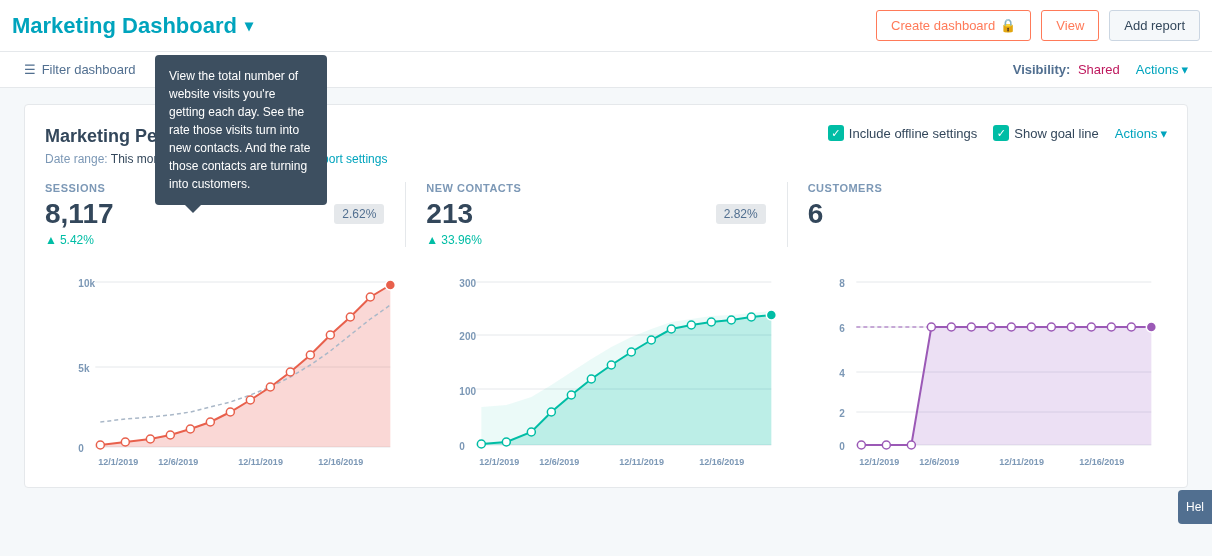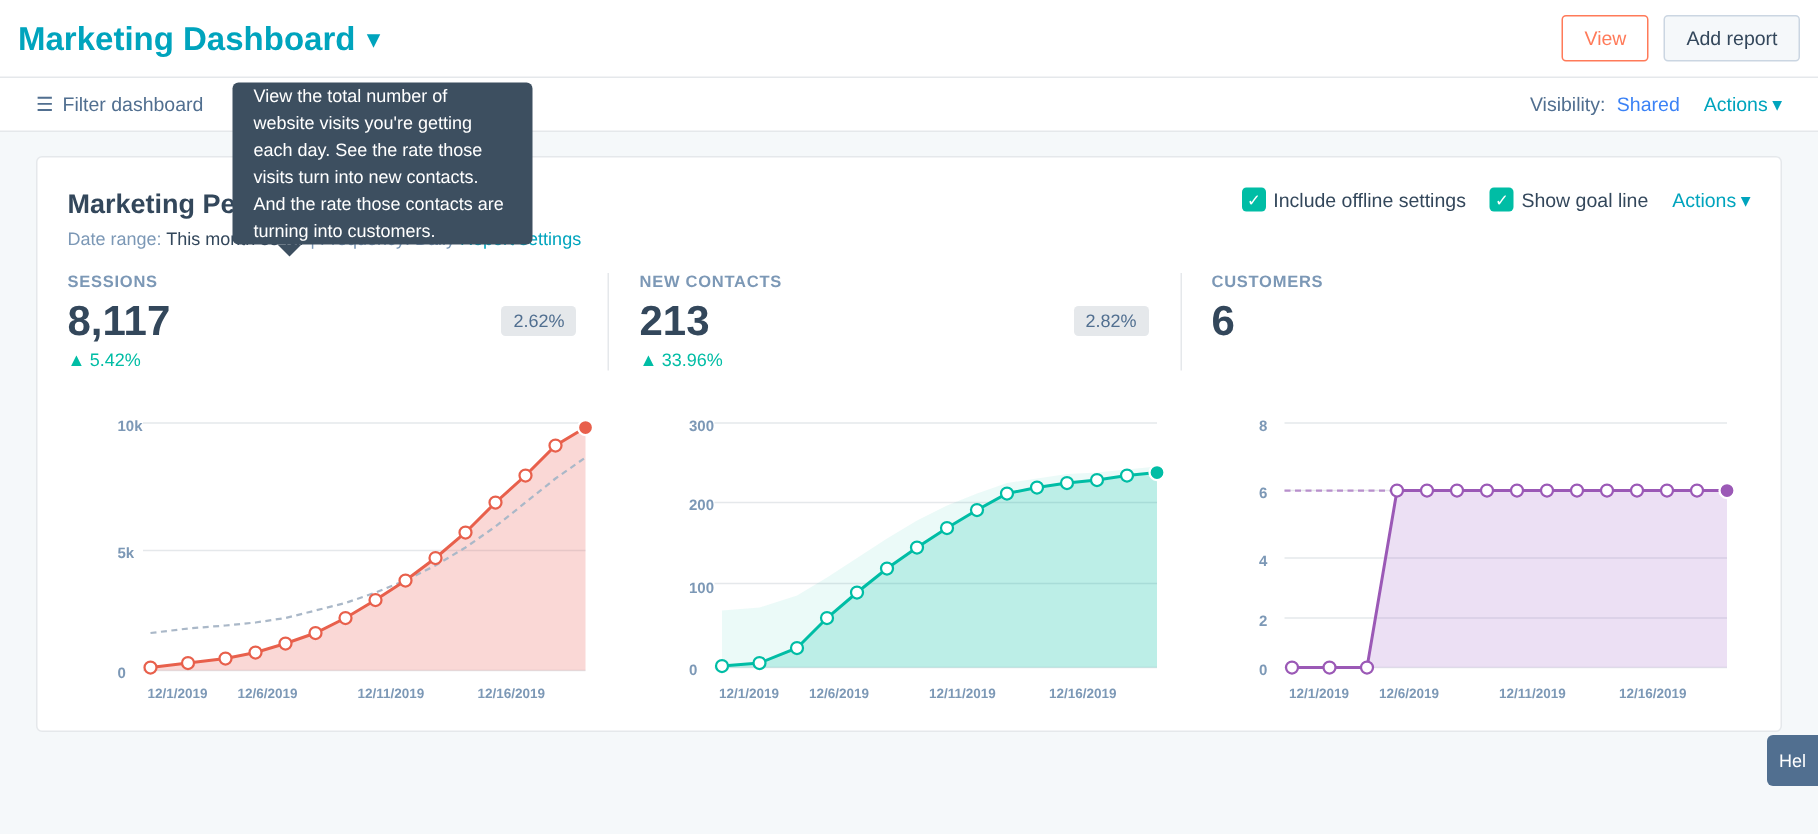--- a/index.html
+++ b/index.html
@@ -68,22 +68,22 @@
       font-size: 13px;
       cursor: pointer;
     }
     .filter-right {
       display: flex;
       align-items: center;
       gap: 16px;
       font-size: 13px;
       color: #516f90;
     }
-    .visibility-label { color: #516f90; }
-    .visibility-value { color: #3b82f6; font-weight: 500; margin-left: 4px; }
+    .visibility-label { color: #516f90; font-weight: bold; }
+    .visibility-value { color: #be185d; font-weight: 500; margin-left: 4px; }
     .actions-link {
       color: #00a4bd;
       cursor: pointer;
       display: flex;
       align-items: center;
       gap: 3px;
       font-weight: 500;
     }
 
     .main-content {
@@ -240,24 +240,24 @@
     }
 
     
     .tooltip-box {
       position: absolute;
       top: 55px;
       left: 155px;
       background: #3d4f60;
       color: #fff;
       border-radius: 4px;
-      padding: 0 14px;
+      padding: 12px 14px;
       font-size: 12px;
       line-height: 1.5;
-      width: 200px;
+      width: 172px;
       z-index: 100;
       pointer-events: none;
     }
     .tooltip-box::after {
       content: '';
       position: absolute;
       bottom: -8px;
       left: 30px;
       border: 8px solid transparent;
       border-bottom: none;
@@ -278,20 +278,24 @@
   </style>
 </head>
 <body>
 
 <div class="top-bar">
   <div class="dashboard-title">
     <span>Marketing Dashboard</span>
     <span class="dropdown-arrow">▾</span>
   </div>
   <div class="top-bar-actions">
+    <button class="btn-outline-orange">
+      <span>Create dashboard</span>
+      <span>🔒</span>
+    </button>
     <button class="btn-outline-orange">
       <span>View</span>
     </button>
     <button class="btn-outline-gray">
       <span>Add report</span>
     </button>
   </div>
 </div>
 
 <div class="filter-bar">

